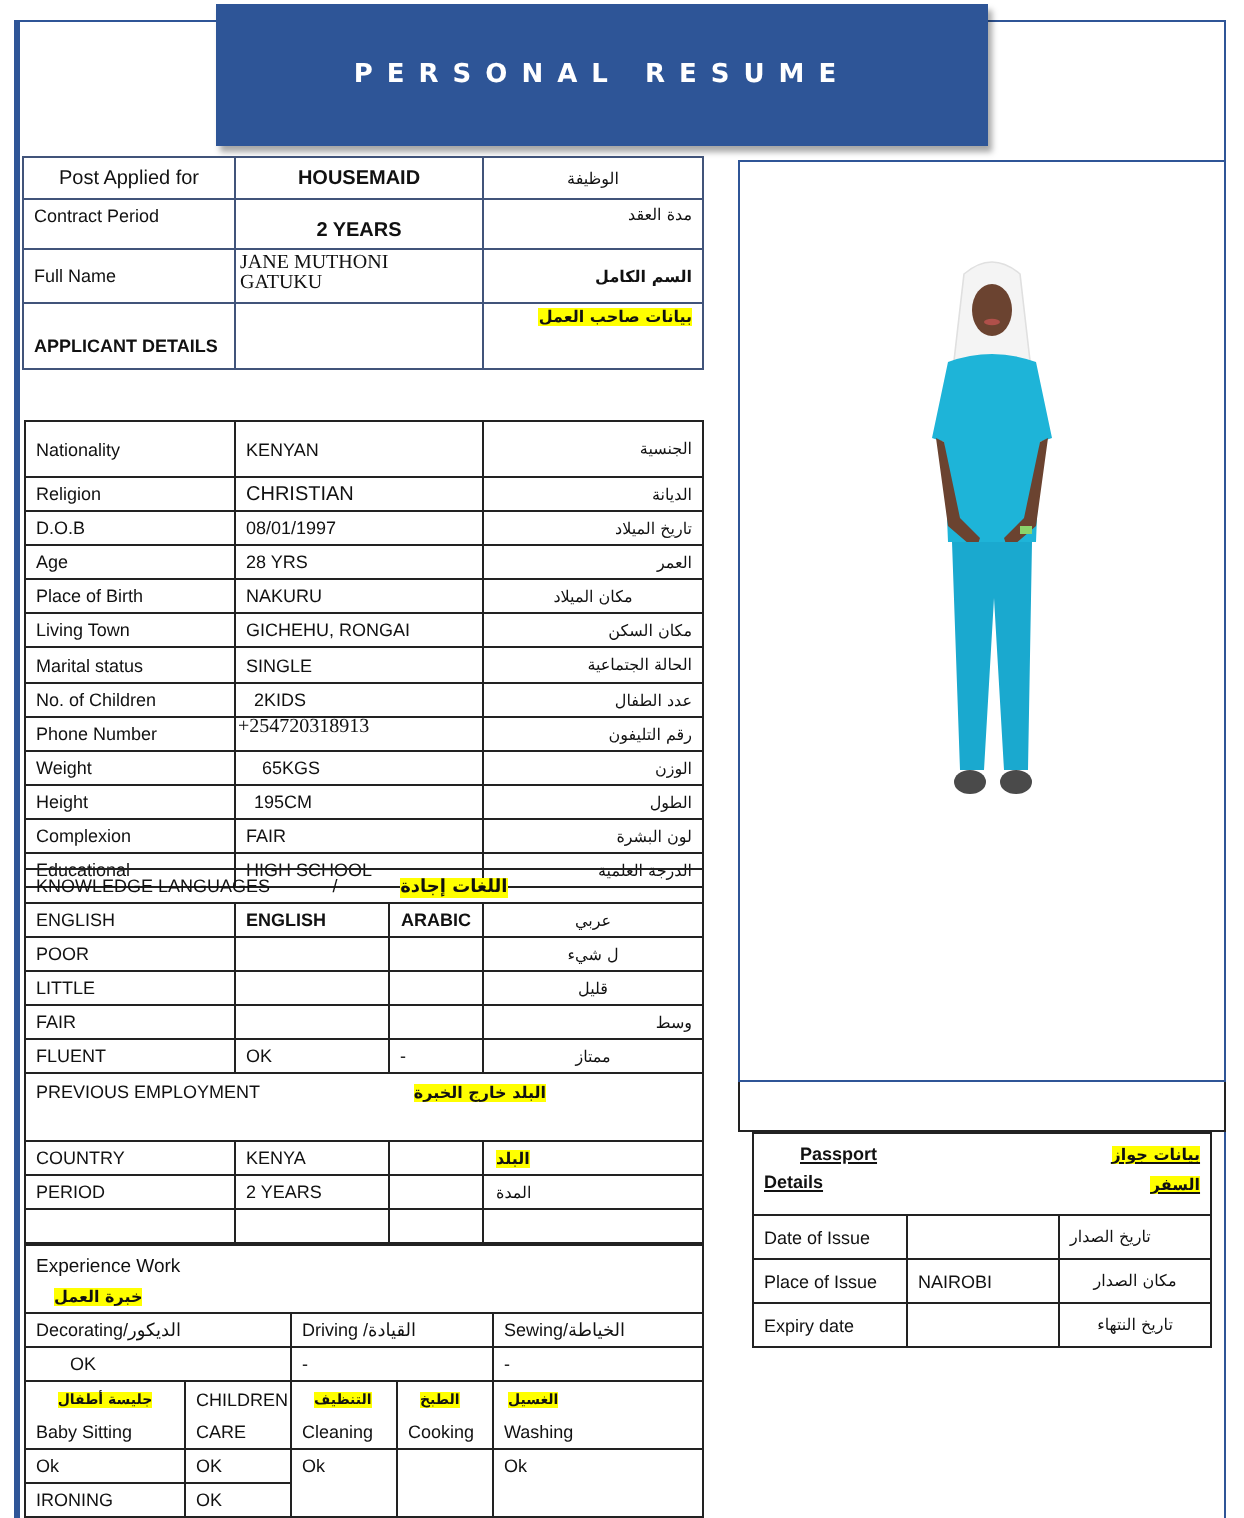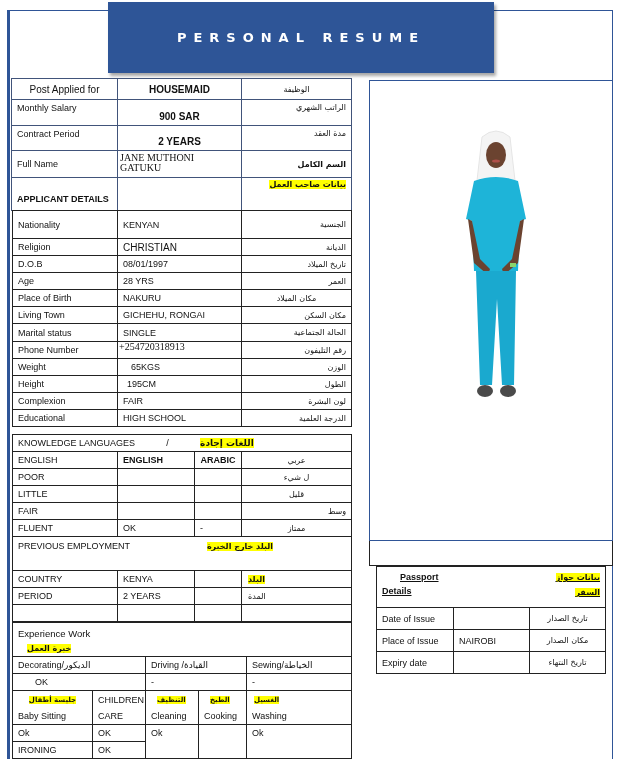--- a/index.html
+++ b/index.html
@@ -41,25 +41,20 @@
       <col style="width:106px">
       <col style="width:124px">
       <col style="width:110px">
     </colgroup>
   <tbody>
       <tr style="height:21px">
     <td class="center" style="font-size:10px">Post Applied for</td>
     <td class="center bold" style="font-size:10px">HOUSEMAID</td>
     <td class="ar" style="text-align:center">الوظيفة</td>
   </tr>
-  <tr style="height:26px">
-    <td style="vertical-align:top; padding-top:3px">Monthly Salary</td>
-    <td class="center bold" style="font-size:10px; vertical-align:bottom; padding-bottom:3px">900 SAR</td>
-    <td class="ar" style="vertical-align:top; padding-top:3px">الراتب الشهري</td>
-  </tr>
   <tr style="height:25px">
     <td style="vertical-align:top; padding-top:3px">Contract Period</td>
     <td class="center bold" style="font-size:10px; vertical-align:bottom; padding-bottom:3px">2 YEARS</td>
     <td class="ar" style="vertical-align:top; padding-top:3px">مدة العقد</td>
   </tr>
   <tr style="height:27px">
     <td>Full Name</td>
     <td class="serif" style="white-space:normal; padding-left:2px; vertical-align:top; padding-top:2px">JANE MUTHONI GATUKU</td>
     <td class="ar bold">السم الكامل</td>
   </tr>
@@ -105,20 +100,25 @@
       </tr>
   <tr style="height:17px">
         <td>Living Town</td>
         <td>GICHEHU, RONGAI</td>
         <td class="ar">مكان السكن</td>
       </tr>
   <tr style="height:18px">
         <td>Marital status</td>
         <td>SINGLE</td>
         <td class="ar">الحالة الجتماعية</td>
+      </tr>
+  <tr style="height:17px">
+        <td>No. of Children</td>
+        <td style="padding-left:9px">2KIDS</td>
+        <td class="ar">عدد الطفال</td>
       </tr>
   <tr style="height:17px">
         <td>Phone Number</td>
         <td class="serif" style="vertical-align:top; padding-left:1px">+254720318913</td>
         <td class="ar">رقم التليفون</td>
       </tr>
   <tr style="height:17px">
         <td>Weight</td>
         <td style="padding-left:13px">65KGS</td>
         <td class="ar">الوزن</td>
@@ -321,21 +321,21 @@
       <div class="bold ul">Details</div>
     </td>
     <td style="vertical-align:top; padding-top:3px; line-height:14px; text-align:right; border-left:none">
       <div><span class="hl ar ul">بيانات جواز</span></div>
       <div><span class="hl ar ul">السفر</span></div>
     </td>
   </tr>
   <tr style="height:22px">
         <td>Date of Issue</td>
         <td></td>
-        <td class="ar" style="text-align:center">تاريخ الصدار</td>
+        <td class="ar" style="text-align:left">تاريخ الصدار</td>
       </tr>
   <tr style="height:22px">
         <td>Place of Issue</td>
         <td>NAIROBI</td>
         <td class="ar" style="text-align:center">مكان الصدار</td>
       </tr>
   <tr style="height:22px">
         <td>Expiry date</td>
         <td></td>
         <td class="ar" style="text-align:center">تاريخ النتهاء</td>

